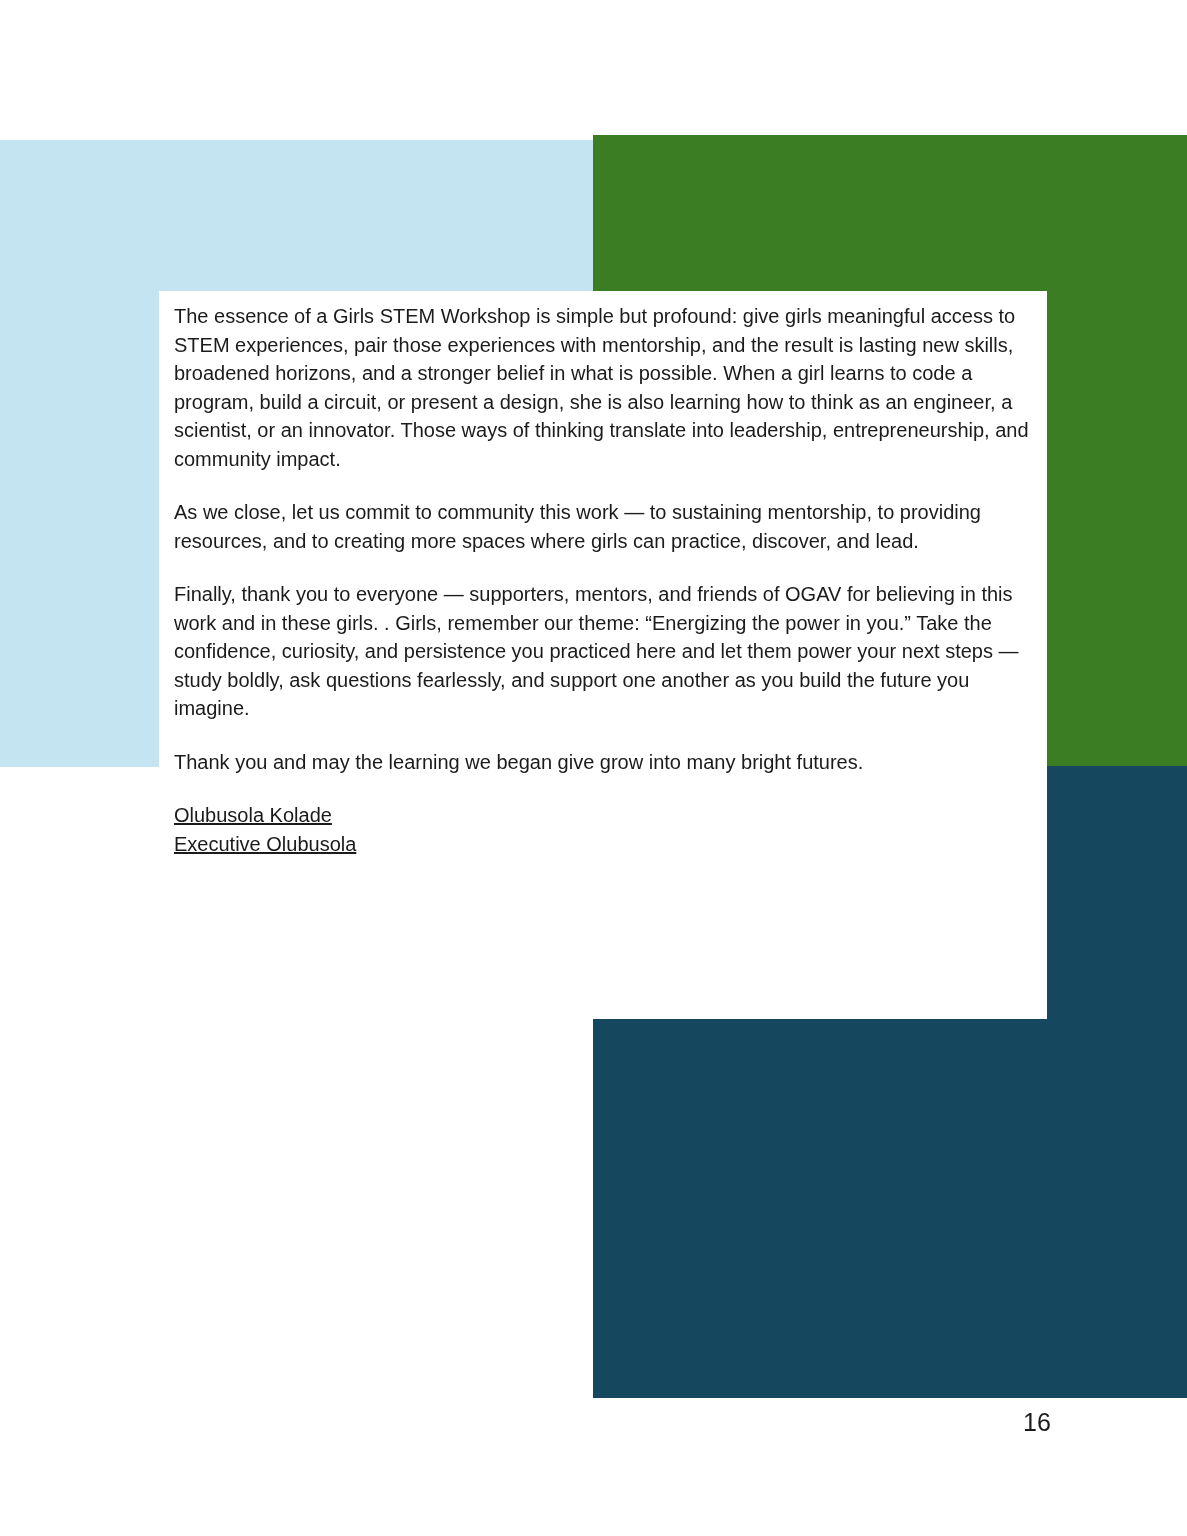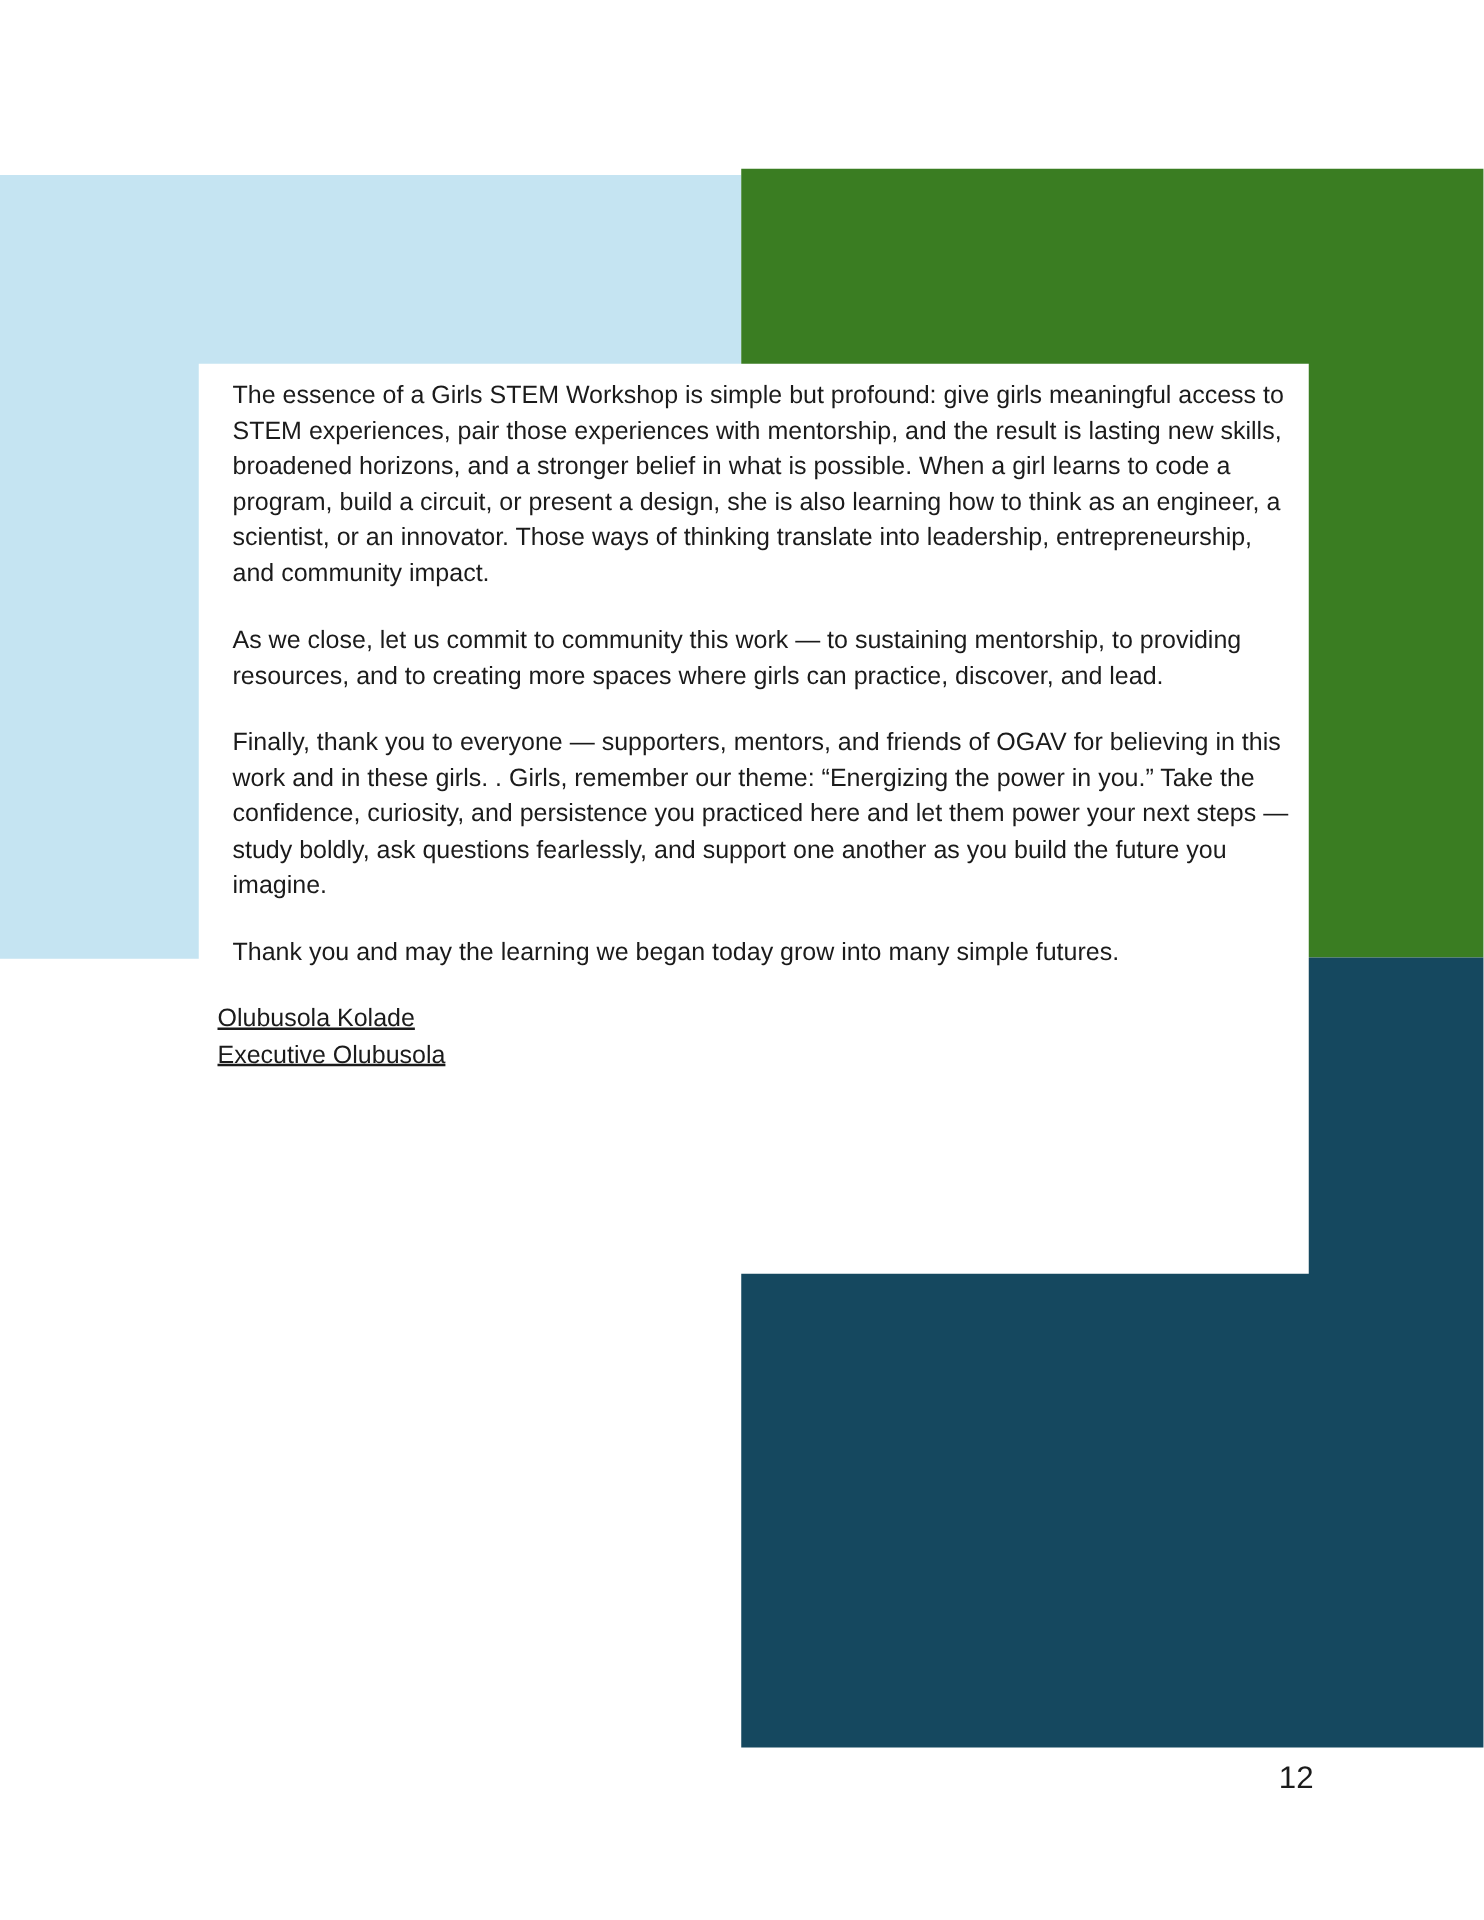--- a/index.html
+++ b/index.html
@@ -47,21 +47,21 @@
     height: 728px;
     box-sizing: border-box;
     padding: 11px 15px 0 15px;
     background: #ffffff;
     color: #1b1b1b;
     font-size: 20px;
     line-height: 28.5px;
     text-align: left;
   }
   .letter p {
-    margin: 0 0 25px 12px;
+    margin: 0 0 25px 0;
   }
   .letter strong {
     font-weight: normal;
   }
   .sig div {
     line-height: 28.5px;
     text-decoration: underline;
   }
   .page-number {
     position: absolute;
@@ -80,23 +80,23 @@
   <div class="block green"></div>
   <div class="block teal"></div>
 
   <div class="letter">
     <p>The essence of a Girls STEM Workshop is simple but profound: give girls meaningful access to STEM experiences, pair those experiences with mentorship, and the result is lasting new skills, broadened horizons, and a stronger belief in what is possible. When a girl learns to code a program, build a circuit, or present a design, she is also learning how to think as an engineer, a scientist, or an innovator. Those ways of thinking translate into leadership, entrepreneurship, and community impact.</p>
 
     <p>As we close, let us commit to community this work — to sustaining mentorship, to providing resources, and to creating more spaces where girls can practice, discover, and lead.</p>
 
     <p><span>Finally, thank you to everyone — supporters, mentors, and friends of OGAV for believing in this work and in these girls. . Girls, remember our theme: </span><strong>“Energizing the power in you.”</strong><span> Take the confidence, curiosity, and persistence you practiced here and let them power your next steps — study boldly, ask questions fearlessly, and support one another as you build the future you imagine.</span></p>
 
-    <p>Thank you and may the learning we began today grow into many simple futures.</p>
+    <p>Thank you and may the learning we began give grow into many bright futures.</p>
 
     <div class="sig">
       <div>Olubusola Kolade</div>
       <div>Executive Olubusola</div>
     </div>
   </div>
 
-  <div class="page-number">12</div>
+  <div class="page-number">16</div>
 
 </div>
 
 </body></html>

